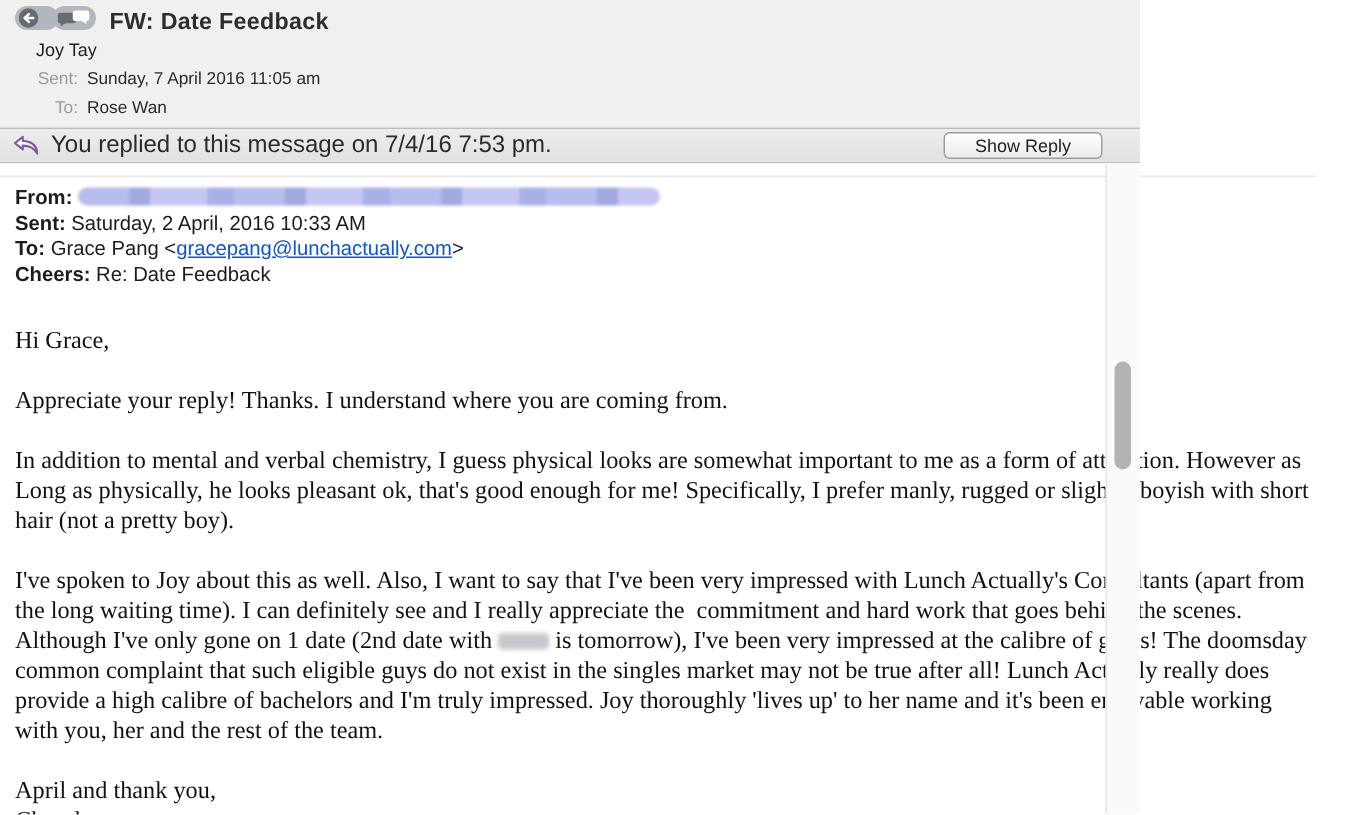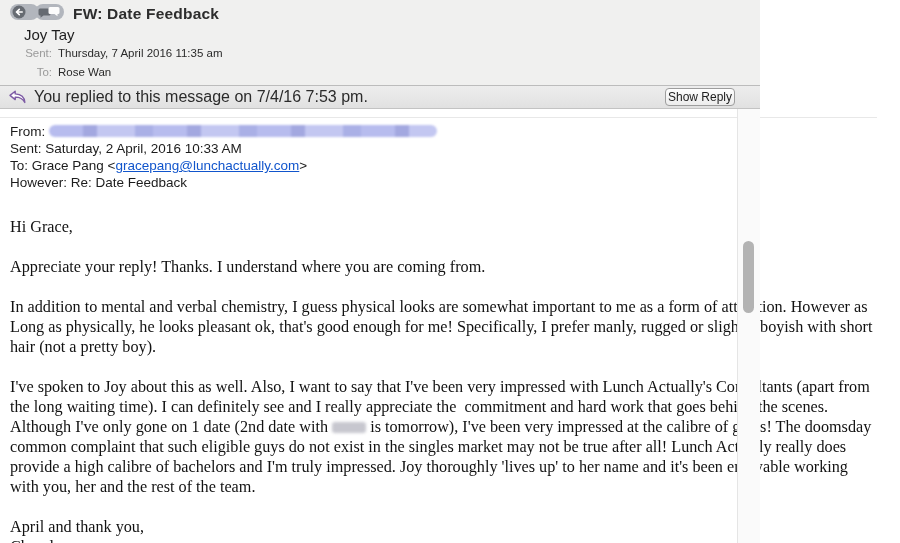--- a/index.html
+++ b/index.html
@@ -7,43 +7,43 @@
        font-family:"Liberation Sans",sans-serif;}
   .screen{position:absolute;inset:0;width:760px;height:543px;background:#fff;}
 
   
   .header{position:absolute;top:0;left:0;right:0;height:85px;background:#f0f0ef;}
   .title-row{position:absolute;left:10px;top:4px;display:flex;align-items:center;}
   .pills{display:flex;align-items:center;}
   .pill{display:block;}
   .pill+.pill{margin-left:-4px;}
   .title{margin-left:9px;font-size:15.5px;font-weight:bold;color:#2d2d2d;letter-spacing:.2px;}
-  .sender{position:absolute;left:24px;top:26px;font-size:15px;color:#1e1e1e;}
+  .sender{position:absolute;left:24px;top:26px;font-size:12px;color:#1e1e1e;}
   .hrow{position:absolute;left:0;right:0;height:14px;font-size:11.5px;}
   .hrow-sent{top:47px;}
   .hrow-to{top:66px;}
   .hlabel{position:absolute;left:0;width:52px;text-align:right;color:#9a9a9a;}
   .hval{position:absolute;left:58px;color:#2a2a2a;white-space:nowrap;}
 
   
   .reply-bar{position:absolute;top:85px;left:0;right:0;height:22px;
     background:linear-gradient(#ededed,#e1e1e1);
     border-top:1px solid #bcbcbc;border-bottom:1px solid #c3c3c3;
     display:flex;align-items:center;padding-left:8px;box-sizing:content-box;}
   .reply-text{font-size:16px;color:#2b2b2b;margin-left:7px;}
-  .show-reply{position:absolute;right:25px;top:2px;height:18px;padding:0 2px;
+  .show-reply{position:absolute;right:25px;top:2px;height:18px;padding:0 20px;
     font-family:"Liberation Sans",sans-serif;font-size:12px;color:#222;
     background:linear-gradient(#fefefe,#ececec);border:1px solid #9d9d9d;
     border-radius:4px;box-shadow:0 1px 0 rgba(255,255,255,.6) inset;cursor:pointer;}
 
   
   .content{position:absolute;top:109px;left:0;right:0;bottom:0;background:#fff;}
   .sepline{position:absolute;top:8px;left:0;width:877px;height:1px;background:#e8e8e8;}
   .mail-headers{position:absolute;left:10px;top:14px;font-size:13.5px;line-height:17px;color:#1c1c1c;}
-  .mail-headers b{font-weight:normal;}
+  .mail-headers b{font-weight:bold;}
   .from-blur{display:inline-block;width:388px;height:12px;border-radius:6px;vertical-align:-1px;
     background:repeating-linear-gradient(90deg,#b7bcee 0 34px,#a3a8e0 34px 48px,#c3c7f1 48px 86px,#aab0e6 86px 104px);
     filter:blur(1.2px);}
   .email-link{color:#1155cc;text-decoration:underline;cursor:pointer;}
 
   .body-text{position:absolute;left:10px;top:108px;width:867px;
     font-family:"Liberation Serif",serif;font-size:16.2px;line-height:20px;color:#121212;}
   .body-text p{margin:0 0 20px;white-space:pre-wrap;}
   .name-blur{display:inline-block;width:34px;height:11px;border-radius:3px;
     background:#c7c7cf;filter:blur(1.5px);vertical-align:-1px;}
@@ -75,21 +75,21 @@
             <path d="M5 4.5 h9 a1.5 1.5 0 0 1 1.5 1.5 v4 a1.5 1.5 0 0 1 -1.5 1.5 h-5.5 l-3 2.2 v-2.2 h-0.5 a1.5 1.5 0 0 1 -1.5 -1.5 v-4 a1.5 1.5 0 0 1 1.5 -1.5 z" fill="#666b72"></path>
             <path d="M15 3 h8 a1.5 1.5 0 0 1 1.5 1.5 v4 a1.5 1.5 0 0 1 -1.5 1.5 h-0.5 v2.2 l-3 -2.2 h-4.5 a1.5 1.5 0 0 1 -1.5 -1.5 v-4 a1.5 1.5 0 0 1 1.5 -1.5 z" fill="#fcfcfc"></path>
           </svg>
         </span>
       </div>
       <span class="title">FW: Date Feedback</span>
     </div>
     <div class="sender">Joy Tay</div>
     <div class="hrow hrow-sent">
       <span class="hlabel">Sent:</span>
-      <span class="hval">Thursday, 7 April 2016 11:35 am</span>
+      <span class="hval">Sunday, 7 April 2016 11:05 am</span>
     </div>
     <div class="hrow hrow-to">
       <span class="hlabel">To:</span>
       <span class="hval">Rose Wan</span>
     </div>
   </div>
 
   <div class="reply-bar">
     <span style="display:flex;">
       <svg width="19" height="14" viewBox="0 0 19 14">
@@ -110,21 +110,21 @@
       </div>
       <div>
         <b>Sent:</b>
         <span>Saturday, 2 April, 2016 10:33 AM</span>
       </div>
       <div>
         <b>To:</b>
         <span>Grace Pang &lt;</span><a class="email-link">gracepang@lunchactually.com</a><span>&gt;</span>
       </div>
       <div>
-        <b>However:</b>
+        <b>Cheers:</b>
         <span>Re: Date Feedback</span>
       </div>
     </div>
 
     <div class="body-text">
       <p>Hi Grace,</p>
       <p>Appreciate your reply! Thanks. I understand where you are coming from.</p>
       <p>In addition to mental and verbal chemistry, I guess physical looks are somewhat important to me as a form of attraction. However as Long as physically, he looks pleasant ok, that's good enough for me! Specifically, I prefer manly, rugged or slightly boyish with short hair (not a pretty boy).</p>
       <p><span>I've spoken to Joy about this as well. Also, I want to say that I've been very impressed with Lunch Actually's Consultants (apart from the long waiting time). I can definitely see and I really appreciate the  commitment and hard work that goes behind the scenes. Although I've only gone on 1 date (2nd date with </span><span class="name-blur"></span><span> is tomorrow), I've been very impressed at the calibre of gents! The doomsday common complaint that such eligible guys do not exist in the singles market may not be true after all! Lunch Actually really does provide a high calibre of bachelors and I'm truly impressed. Joy thoroughly 'lives up' to her name and it's been enjoyable working with you, her and the rest of the team.</span></p>
       <p><span>April and thank you,</span><br><span>Cheryl</span></p>

